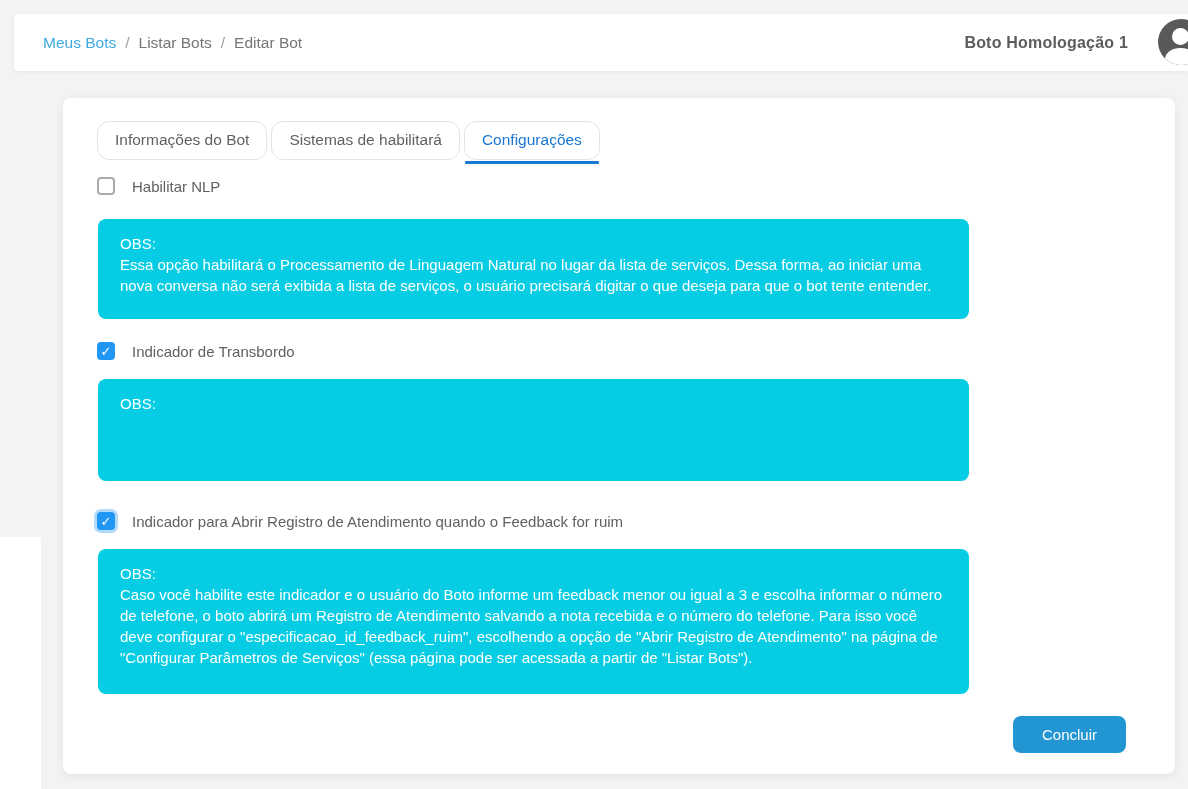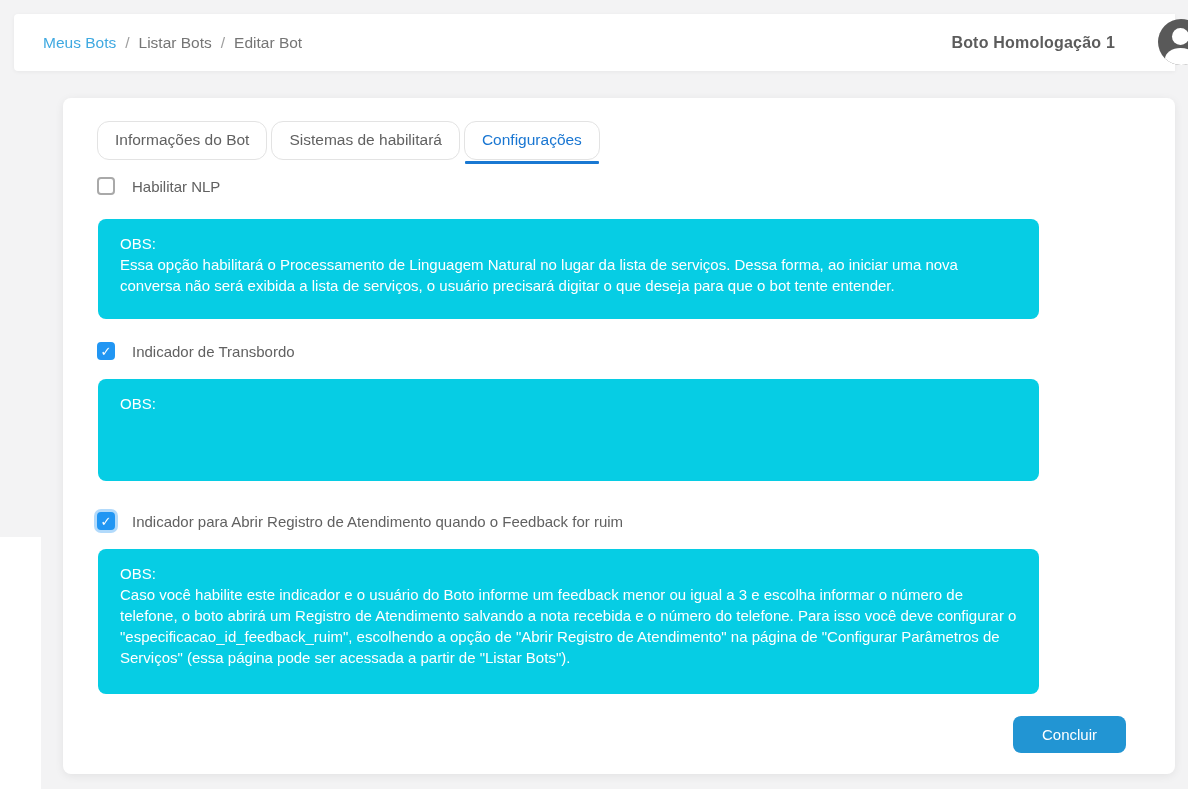--- a/index.html
+++ b/index.html
@@ -6,21 +6,21 @@
   html,body { width:1188px; height:789px; overflow:hidden; }
   body {
     font-family: "Liberation Sans", "DejaVu Sans", sans-serif;
     background:#f3f3f4;
     position:relative;
     color:#616161;
   }
 
   
   .topbar {
-    position:absolute; top:14px; left:14px; right:13px; height:57px;
+    position:absolute; top:14px; left:14px; right:0; height:57px;
     background:#ffffff; border-radius:4px 0 0 4px;
     box-shadow:0 1px 4px rgba(0,0,0,0.05);
     display:flex; align-items:center; justify-content:space-between;
     padding:0 60px 0 29px;
   }
   .breadcrumb { display:flex; align-items:center; gap:9px; font-size:15.5px; }
   .crumb-link { color:#3fa9e1; cursor:pointer; }
   .crumb-sep { color:#9e9e9e; }
   .crumb { color:#757575; }
   .topbar-right { display:flex; align-items:flex-end; }
@@ -77,21 +77,21 @@
     border-color:#2196f3; background:#2196f3; color:#ffffff;
     font-size:13px; font-weight:700; line-height:1;
   }
   .checkbox.focused { box-shadow:0 0 0 3px rgba(33,150,243,0.35); }
   .check-label { font-size:15px; color:#616161; }
 
   
   .obs {
     background:#06cde4; border-radius:8px; color:#ffffff;
     margin:0 1px; padding:14px 22px 14px 22px;
-    font-size:15px; line-height:21px; width:941px;
+    font-size:15px; line-height:21px; width:871px;
   }
   .obs-1 { margin-top:24px; min-height:100px; }
   .obs-2 { margin-top:19px; min-height:102px; }
   .obs-3 { margin-top:19px; min-height:145px; }
   .obs-title { display:block; }
 
   
   .btn-row { position:absolute; right:49px; bottom:21px; }
   .btn-primary {
     background:#2295d3; color:#ffffff; border:none; border-radius:8px;

